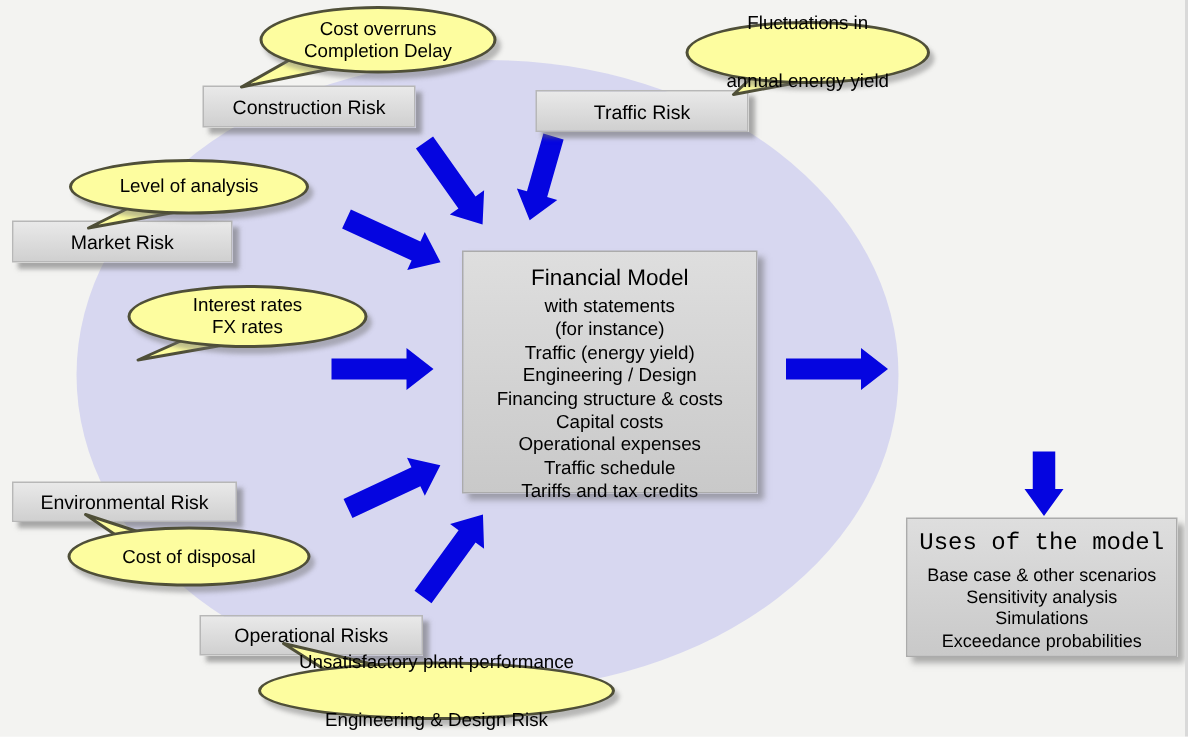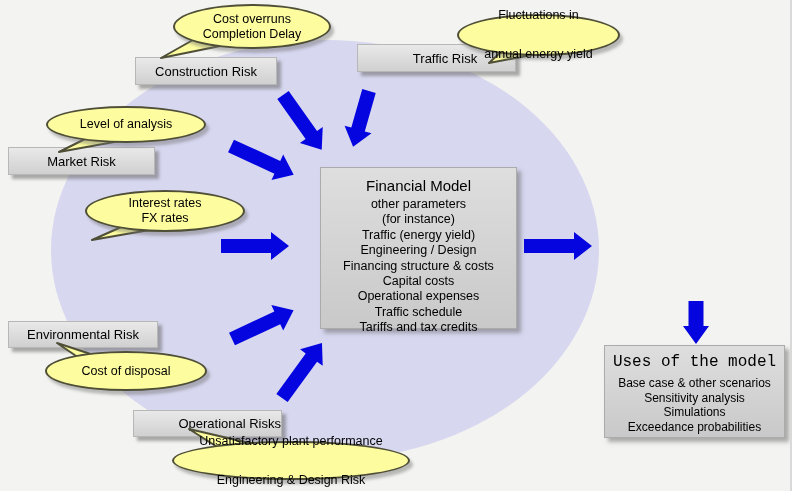--- a/index.html
+++ b/index.html
@@ -38,21 +38,21 @@
   }
   .panel{
     position:absolute; z-index:2;
     background:linear-gradient(180deg, var(--panel-top), var(--panel-bottom));
     border:1px solid #ababab;
     box-shadow:4px 4px 4px rgba(100,100,100,0.5);
     text-align:center; box-sizing:border-box;
   }
   .panel .title{font-size:15px; line-height:19px;}
   .panel .line{font-size:12.5px; line-height:15.4px; white-space:nowrap;}
-  #fm-box{left:320px; top:167px; width:197px; height:162px; padding-top:8px;}
+  #fm-box{left:308px; top:167px; width:197px; height:162px; padding-top:8px;}
   #fm-box .title{margin-bottom:2px;}
   #do-box{left:604px; top:203px; width:181px; height:95px; padding-top:8px;}
   #do-box .title{margin-bottom:4px;}
   #do-box .line{font-size:12px; line-height:14.6px;}
   #um-box{left:604px; top:345px; width:181px; height:93px; padding-top:7px;}
   #um-box .title{font-size:16px; margin-bottom:4px;font-family:Liberation Mono, monospace;}
   #um-box .line{font-size:12px; line-height:14.6px;}
 
   .bubble{
     position:absolute; z-index:4;
@@ -65,25 +65,25 @@
     box-sizing:border-box;
   }
   #bubble-construction{left:173px; top:4px;  width:158px; height:45px;}
   #bubble-traffic     {left:457px; top:14px; width:163px; height:42px;gap:24px;}
   #bubble-market      {left:46px;  top:106px;width:160px; height:37px;}
   #bubble-credit      {left:85px;  top:190px;width:160px; height:42px;}
   #bubble-environment {left:45px;  top:351px;width:162px; height:40px;}
   #bubble-operational {left:172px; top:441px;width:238px; height:39px;gap:24px;}
 
   #box-construction{left:135px; top:57px;  width:140px; height:26px;}
-  #box-traffic     {left:357px; top:44px;  width:140px; height:26px;padding-left:17px;}
+  #box-traffic     {left:357px; top:60px;  width:140px; height:26px;}
   #box-market      {left:8px;   top:147px; width:145px; height:26px;text-align:right;}
   #box-credit      {left:1px;   top:234px; width:145px; height:26px;}
   #box-environment {left:8px;   top:321px; width:148px; height:25px;}
-  #box-operational {left:133px; top:410px; width:147px; height:25px;justify-content:flex-end;}
+  #box-operational {left:133px; top:410px; width:147px; height:25px;}
 </style>
 </head>
 <body>
 
 <div id="canvas">
 
   <svg class="layer" width="792" height="491" viewBox="0 0 792 491">
     <ellipse class="ellipse-bg" cx="325" cy="250" rx="274" ry="210"></ellipse>
 
     <g transform="translate(283,95) rotate(54.7)">
@@ -157,21 +157,21 @@
   <div class="bubble" id="bubble-environment">
     <span>Cost of disposal</span>
   </div>
   <div class="bubble" id="bubble-operational">
     <span>Unsatisfactory plant performance</span>
     <span>Engineering &amp; Design Risk</span>
   </div>
 
   <div class="panel" id="fm-box">
     <div class="title">Financial Model</div>
-    <div class="line">other parameters</div>
+    <div class="line">with statements</div>
     <div class="line">(for instance)</div>
     <div class="line">Traffic (energy yield)</div>
     <div class="line">Engineering / Design</div>
     <div class="line">Financing structure &amp; costs</div>
     <div class="line">Capital costs</div>
     <div class="line">Operational expenses</div>
     <div class="line">Traffic schedule</div>
     <div class="line">Tariffs and tax credits</div>
   </div>
 

